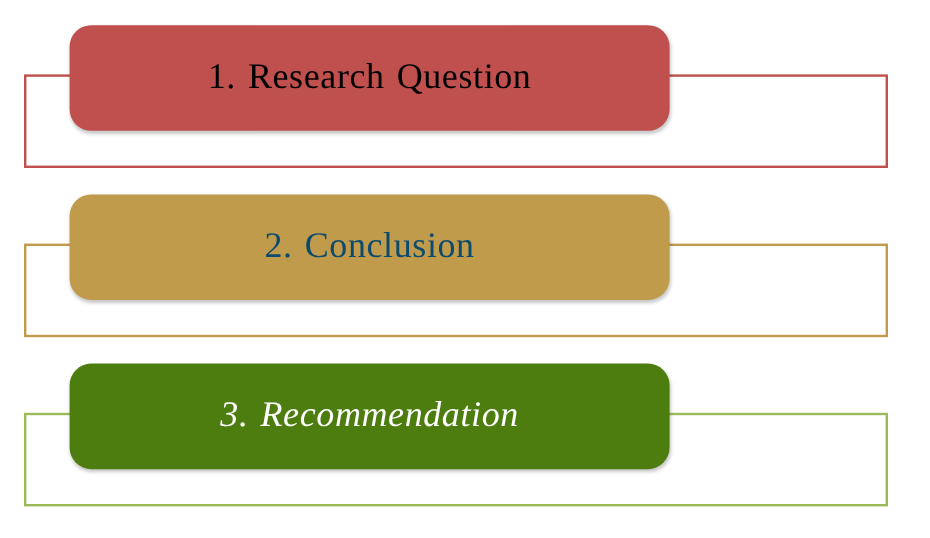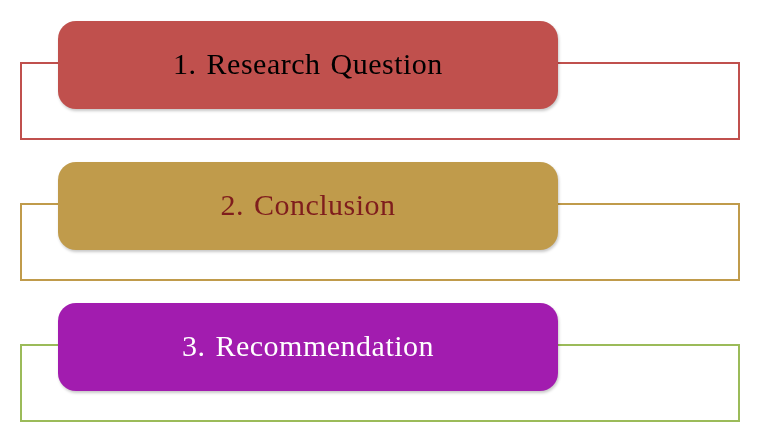--- a/index.html
+++ b/index.html
@@ -68,25 +68,25 @@
 
   <div class="group g1">
     <div class="frame" style="border-color: rgb(192, 80, 77);"></div>
     <div class="box" style="background-color: rgb(192, 80, 77); color: #000000;">
       <span class="label">1. Research Question</span>
     </div>
   </div>
 
   <div class="group g2">
     <div class="frame" style="border-color: rgb(192, 155, 75);"></div>
-    <div class="box" style="background-color: rgb(192, 155, 75); color: #7f1d1d;">
+    <div class="box" style="background-color: rgb(192, 155, 75); color: #0c4a6e;">
       <span class="label">2. Conclusion</span>
     </div>
   </div>
 
   <div class="group g3">
     <div class="frame" style="border-color: rgb(155, 187, 89);"></div>
-    <div class="box" style="background-color: #a21caf; color: rgb(255, 255, 255);">
+    <div class="box" style="background-color: #4d7c0f; color: rgb(255, 255, 255); font-style: italic;">
       <span class="label">3. Recommendation</span>
     </div>
   </div>
 
 </div>
 
 </body></html>

